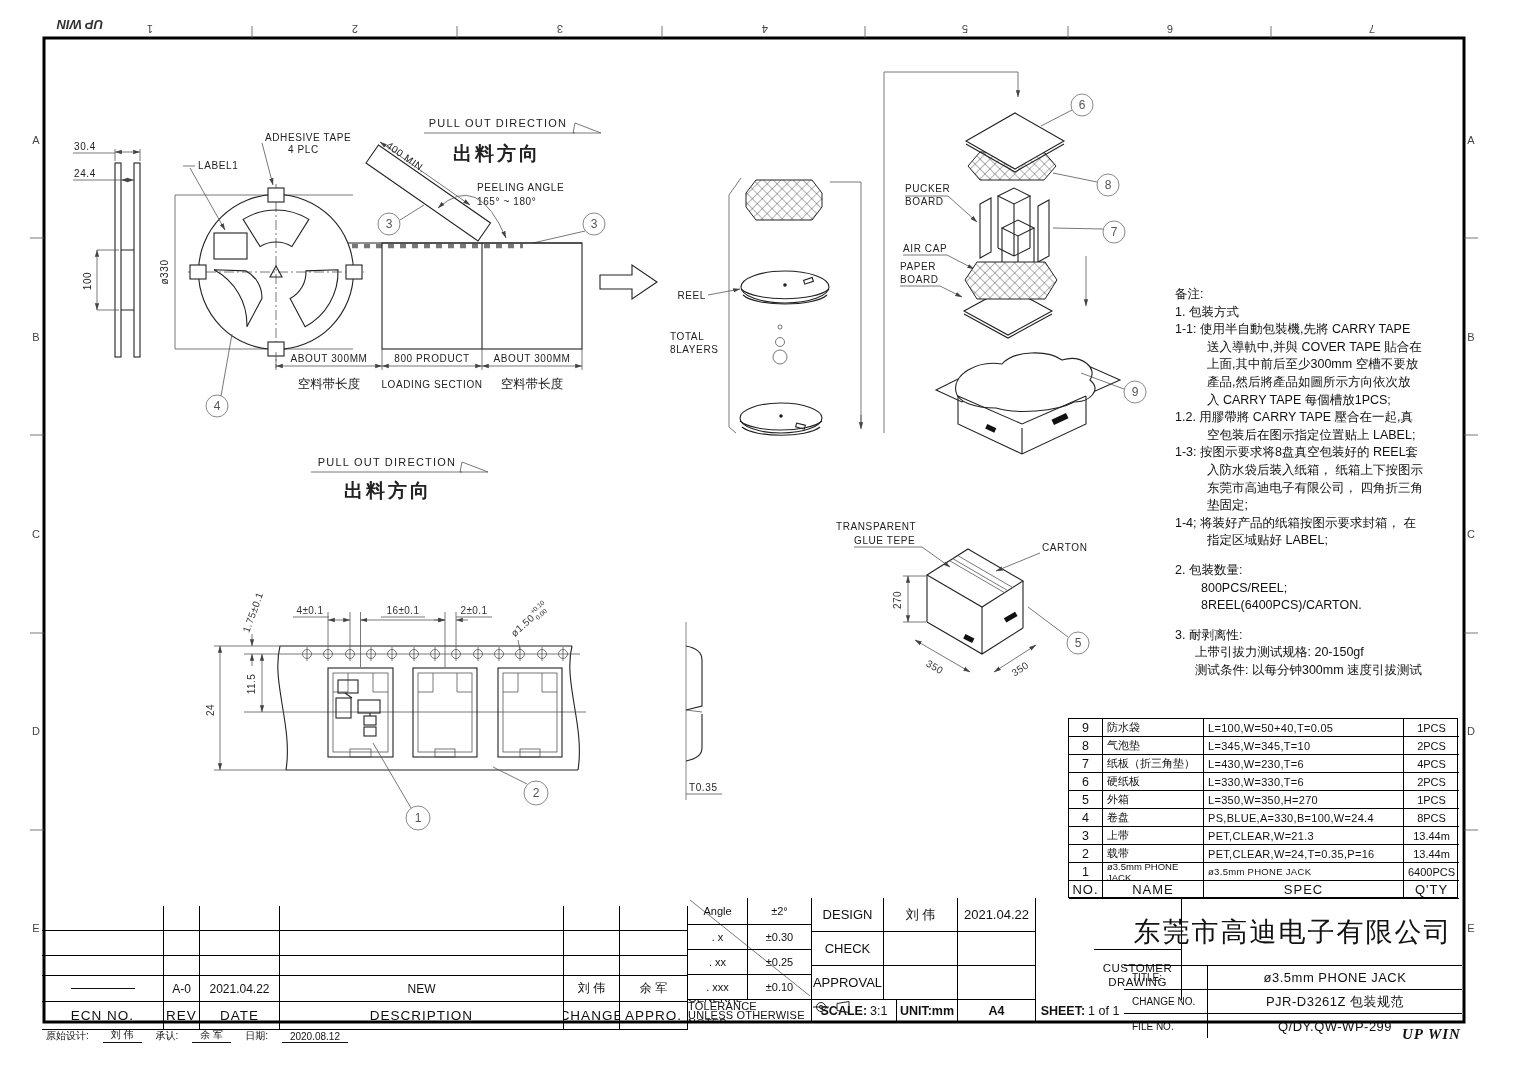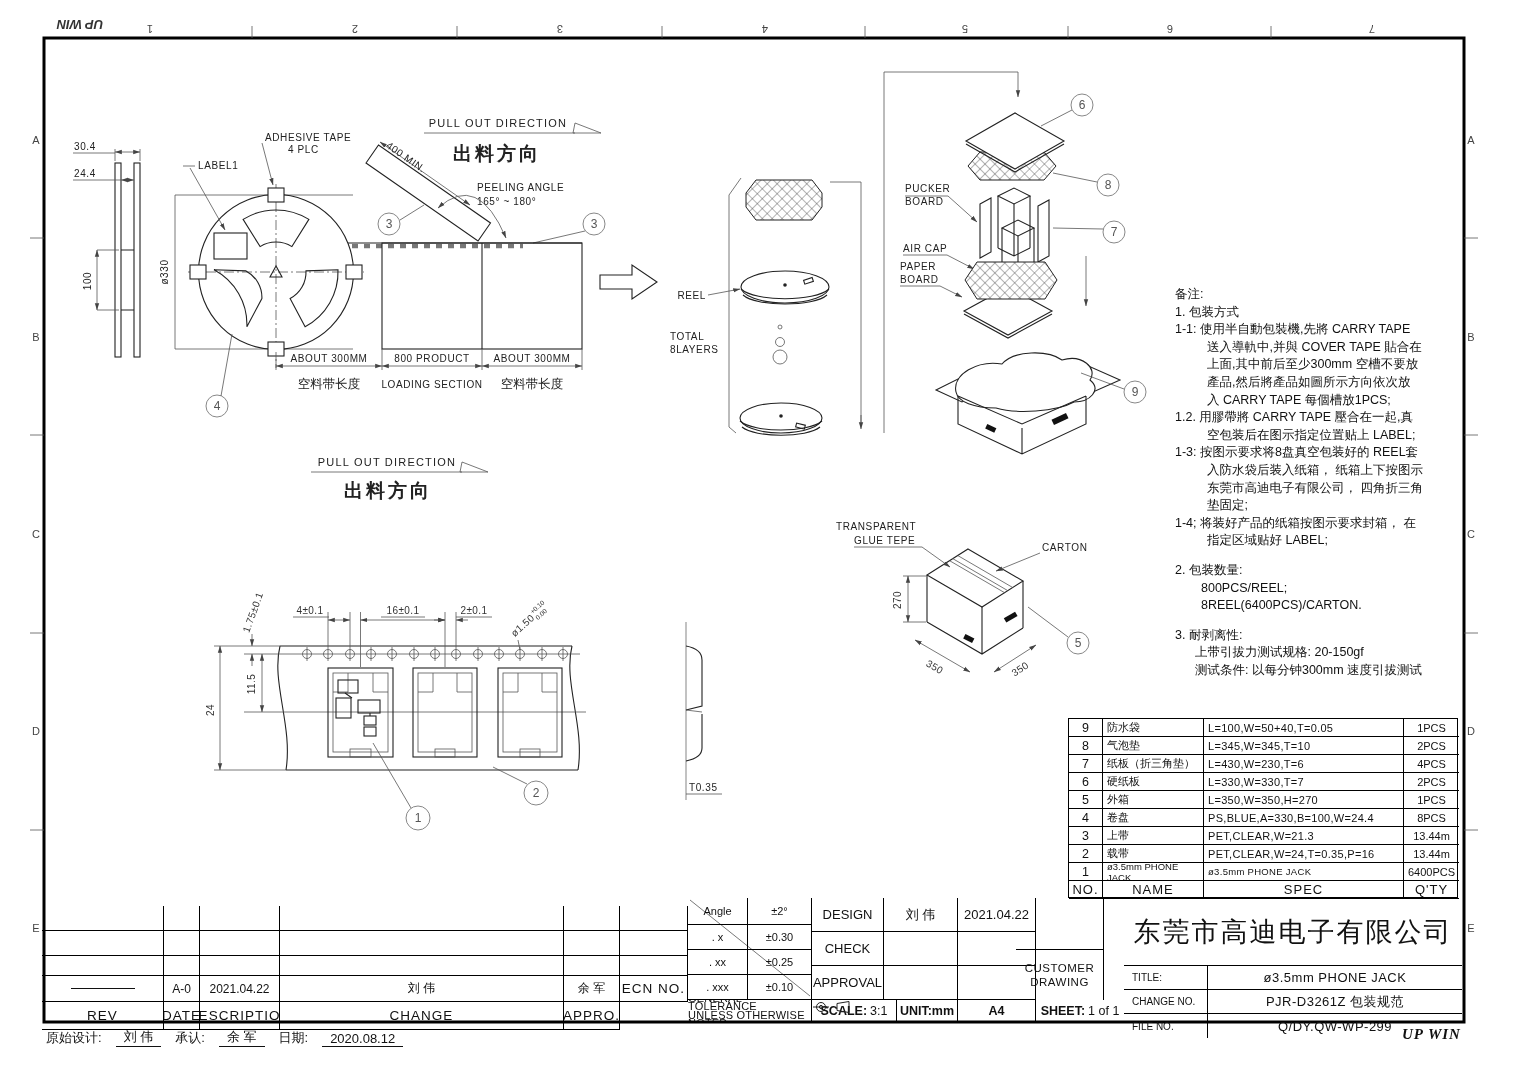--- a/index.html
+++ b/index.html
@@ -46,30 +46,30 @@
        grid-template-columns:122px 36px 80px 284px 56px 68px;grid-template-rows:25px 25px 20px 26px 28px}
   .ecnh{font-size:13.5px;letter-spacing:1px}
   .dash{width:64px;border-top:1.5px solid #111}
   .tol{position:absolute;left:646px;top:0;width:124px;height:124px;display:grid;
        grid-template-columns:60px 64px;grid-template-rows:27px 25px 25px 25px 22px;font-size:11px}
   .tolnote{grid-column:1/3;flex-direction:column;font-size:11px;font-weight:normal;line-height:8.5px;letter-spacing:.2px}
   .sign{position:absolute;left:770px;top:0;width:224px;height:102px;display:grid;
         grid-template-columns:72px 74px 78px;grid-template-rows:34px 34px 34px;font-size:13px}
   .brow{position:absolute;left:770px;top:102px;width:312px;height:22px;display:flex;font-size:12.5px;font-weight:bold}
   .brow>div{box-sizing:border-box;border-right:1px solid #000;display:flex;align-items:center;justify-content:center;gap:3px}
-  .cust{position:absolute;left:974px;top:0;width:88px;height:102px;box-sizing:border-box;border-right:1px solid #000}
+  .cust{position:absolute;left:1052px;top:0;width:88px;height:102px;box-sizing:border-box;border-right:1px solid #000}
   .cust .up{height:52px;border-bottom:1px solid #000;box-sizing:border-box}
   .cust .dn{height:50px;display:flex;flex-direction:column;align-items:center;justify-content:center;font-size:11.5px;line-height:14px;letter-spacing:.5px}
   .ttl{position:absolute;left:1082px;top:0;width:338px;height:124px;box-sizing:border-box}
   .company{height:68px;border-bottom:1px solid #000;display:flex;align-items:center;justify-content:center;
            font-size:27px;letter-spacing:2px;box-sizing:border-box}
   .trow{height:24px;display:flex;border-bottom:1px solid #000;box-sizing:border-box}
   .trow .lab{width:84px;border-right:1px solid #000;display:flex;align-items:center;padding-left:8px;box-sizing:border-box;font-size:10px}
   .trow .val{width:254px;display:flex;align-items:center;justify-content:center;font-size:13px;letter-spacing:.5px}
-  .foot{left:46px;top:1028px;display:flex;gap:14px;font-size:13px;align-items:flex-end}
+  .foot{left:46px;top:1028px;display:flex;gap:14px;font-size:10px;align-items:flex-end}
   .foot .u{border-bottom:1px solid #111;padding:0 8px;text-align:center}
   .upwin{left:1402px;top:1026px;font-family:"Liberation Serif",serif;font-style:italic;font-weight:bold;font-size:15px;letter-spacing:1px}
 </style>
 </head>
 <body>
 
 <div class="sheet">
 
 <svg width="1516" height="1067" viewBox="0 0 1516 1067">
 <defs>
@@ -411,21 +411,21 @@
   <div class="pno">8</div>
   <div>气泡垫</div>
   <div class="pspec">L=345,W=345,T=10</div>
   <div class="pqty">2PCS</div>
   <div class="pno">7</div>
   <div>纸板（折三角垫）</div>
   <div class="pspec">L=430,W=230,T=6</div>
   <div class="pqty">4PCS</div>
   <div class="pno">6</div>
   <div>硬纸板</div>
-  <div class="pspec">L=330,W=330,T=7</div>
+  <div class="pspec">L=330,W=330,T=6</div>
   <div class="pqty">2PCS</div>
   <div class="pno">5</div>
   <div>外箱</div>
   <div class="pspec">L=350,W=350,H=270</div>
   <div class="pqty">1PCS</div>
   <div class="pno">4</div>
   <div>卷盘</div>
   <div class="pspec">PS,BLUE,A=330,B=100,W=24.4</div>
   <div class="pqty">8PCS</div>
   <div class="pno">3</div>
@@ -465,20 +465,21 @@
         <div class="cell"></div>
         <div class="cell"></div>
         <div class="cell"></div>
         <div class="cell"></div>
         <div class="cell"></div>
     <div class="cell">
           <div class="dash"></div>
         </div>
     <div class="cell">A-0</div>
     <div class="cell">2021.04.22</div>
+    <div class="cell">NEW</div>
     <div class="cell">刘 伟</div>
     <div class="cell">余 军</div>
     <div class="cell ecnh">ECN NO.</div>
     <div class="cell ecnh">REV</div>
     <div class="cell ecnh">DATE</div>
     <div class="cell ecnh">DESCRIPTION</div>
     <div class="cell ecnh">CHANGE</div>
     <div class="cell ecnh">APPRO.</div>
   </div>
 

